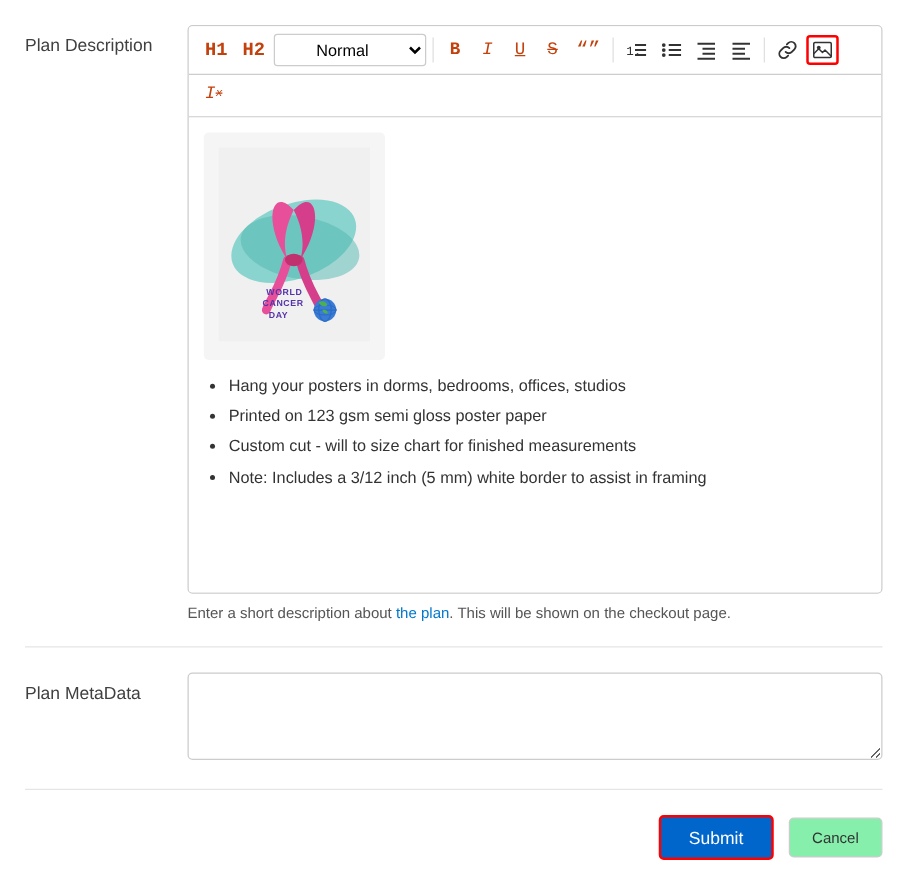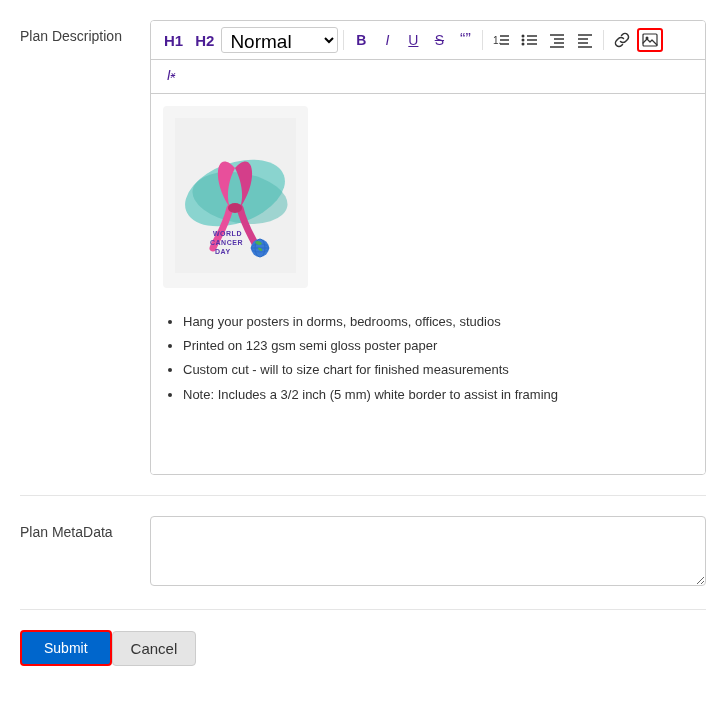--- a/index.html
+++ b/index.html
@@ -50,27 +50,28 @@
       flex-wrap: wrap;
       gap: 2px;
     }
 
     .toolbar-btn {
       background: none;
       border: none;
       cursor: pointer;
       padding: 3px 5px;
       font-size: 14px;
-      color: #4c1d95;
+      color: #c2410c;
       border-radius: 3px;
       display: inline-flex;
       align-items: center;
       justify-content: center;
       min-width: 24px;
       height: 24px;
+      font-family: Liberation Mono, monospace;
     }
 
     .toolbar-btn.active {
       border: 2px solid red;
       padding: 1px 3px;
     }
 
     .toolbar-btn b { font-weight: bold; }
     .toolbar-btn i { font-style: italic; }
 
@@ -78,25 +79,26 @@
       font-weight: bold;
       font-size: 13px;
     }
 
     .h1-btn { font-size: 15px; }
     .h2-btn { font-size: 15px; }
 
     .format-select {
       border: 1px solid #ccc;
       border-radius: 3px;
-      padding: 2px 4px;
-      font-size: 19px;
+      padding: 2px 20px;
+      font-size: 13px;
       cursor: pointer;
       background: #fff;
       height: 26px;
+      text-align: center;
     }
 
     .toolbar-separator {
       width: 1px;
       height: 20px;
       background: #e0e0e0;
       margin: 0 3px;
     }
 
     .second-toolbar-row {
@@ -125,21 +127,21 @@
 
     
     .poster-art {
       width: 121px;
       height: 155px;
     }
 
     .bullet-list {
       list-style: disc;
       padding-left: 20px;
-      margin-top: 13px;
+      margin-top: 0;
     }
 
     .bullet-list li {
       font-size: 13px;
       color: #333;
       margin-bottom: 6px;
       line-height: 1.4;
     }
 
     .helper-text {
@@ -162,42 +164,43 @@
       padding: 8px;
       font-size: 13px;
       resize: vertical;
       outline: none;
     }
 
     
     .buttons-row {
       display: flex;
       align-items: center;
-      justify-content: flex-start;
+      justify-content: flex-end;
+      gap: 12px;
       margin-top: 20px;
     }
 
     .btn-submit {
       background: #0066cc;
       color: #fff;
       border: 2px solid red;
       border-radius: 4px;
       padding: 8px 22px;
       font-size: 14px;
       cursor: pointer;
       font-weight: 500;
     }
 
     .btn-cancel {
-      background: #e5e5e5;
+      background: #86efac;
       color: #333;
       border: 1px solid #ccc;
       border-radius: 4px;
       padding: 8px 18px;
-      font-size: 15px;
+      font-size: 12px;
       cursor: pointer;
     }
 
     
     .icon-svg {
       width: 16px;
       height: 16px;
       display: inline-block;
       vertical-align: middle;
     }
@@ -329,23 +332,26 @@
 
             <path d="M80 124 C82 122, 86 123, 87 126 C85 128, 81 127, 80 124Z" fill="#4caf50"></path>
             <path d="M83 130 C85 129, 88 131, 87 133 C85 133, 83 132, 83 130Z" fill="#4caf50"></path>
           </svg>
         </div>
         
         <ul class="bullet-list">
           <li>Hang your posters in dorms, bedrooms, offices, studios</li>
           <li>Printed on 123 gsm semi gloss poster paper</li>
           <li>Custom cut - will to size chart for finished measurements</li>
-          <li>Note: Includes a 3/2 inch (5 mm) white border to assist in framing</li>
+          <li>Note: Includes a 3/12 inch (5 mm) white border to assist in framing</li>
         </ul>
       </div>
+    </div>
+    <div class="helper-text">
+      Enter a short description about <a href="#">the plan</a>. This will be shown on the checkout page.
     </div>
   </div>
 </div>
 
 <div class="form-row">
   <div class="form-label">Plan MetaData</div>
   <div class="form-content">
     <textarea class="metadata-input" style=""></textarea>
   </div>
 </div>

